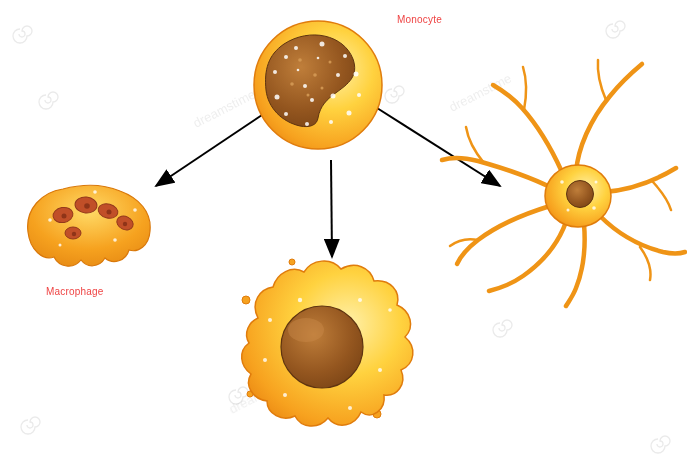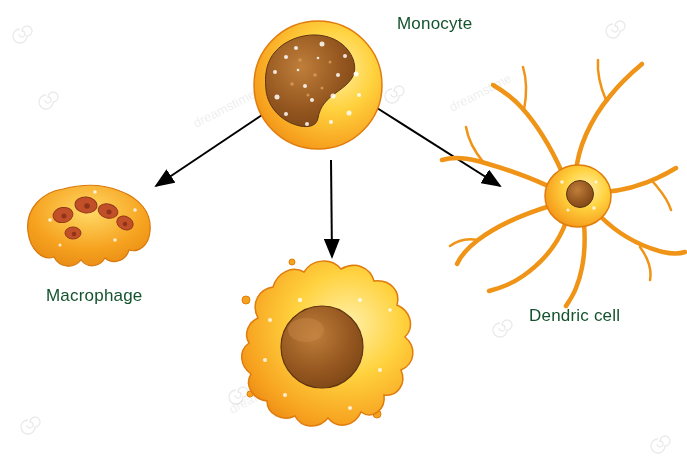--- a/index.html
+++ b/index.html
@@ -6,22 +6,22 @@
   .canvas{
     position:relative;
     width:687px;height:470px;
     background:#ffffff;
     font-family:"Liberation Sans",sans-serif;
     overflow:hidden;
   }
   .canvas svg{position:absolute;left:0;top:0;}
   .cell-label{
     position:absolute;
-    font-size:17px;
-    color:#14532d;
+    font-size:10px;
+    color:#ef4444;
     white-space:nowrap;
     letter-spacing:.2px;
   }
   .wm-text{
     font-size:13px;
     fill:#8a8a8a;
     opacity:.14;
   }
 </style>
 </head>
@@ -187,14 +187,13 @@
         <circle cx="562" cy="182" r="1.8"></circle>
           <circle cx="594" cy="208" r="1.8"></circle>
         <circle cx="568" cy="210" r="1.5"></circle>
           <circle cx="596" cy="182" r="1.5"></circle>
       </g>
     </g>
   </svg>
 
   <div class="cell-label" style="left:397px;top:14px">Monocyte</div>
   <div class="cell-label" style="left:46px;top:286px">Macrophage</div>
-  <div class="cell-label" style="left:529px;top:306px">Dendric cell</div>
 </div>
 
 </body></html>

